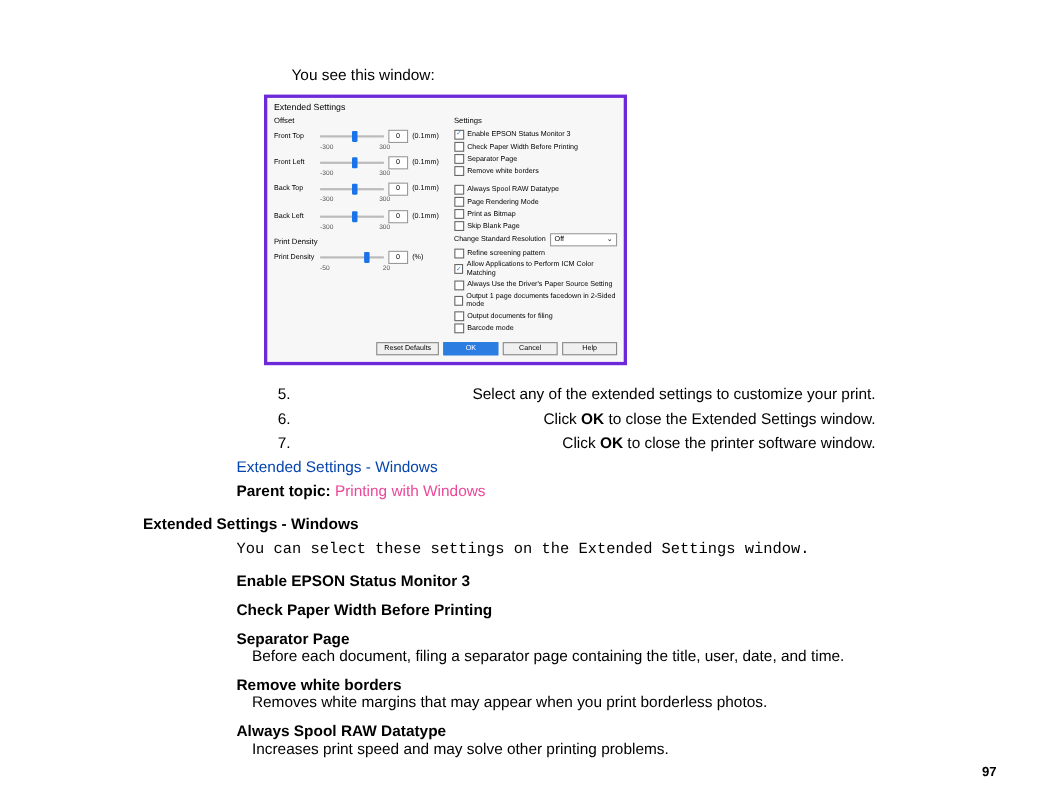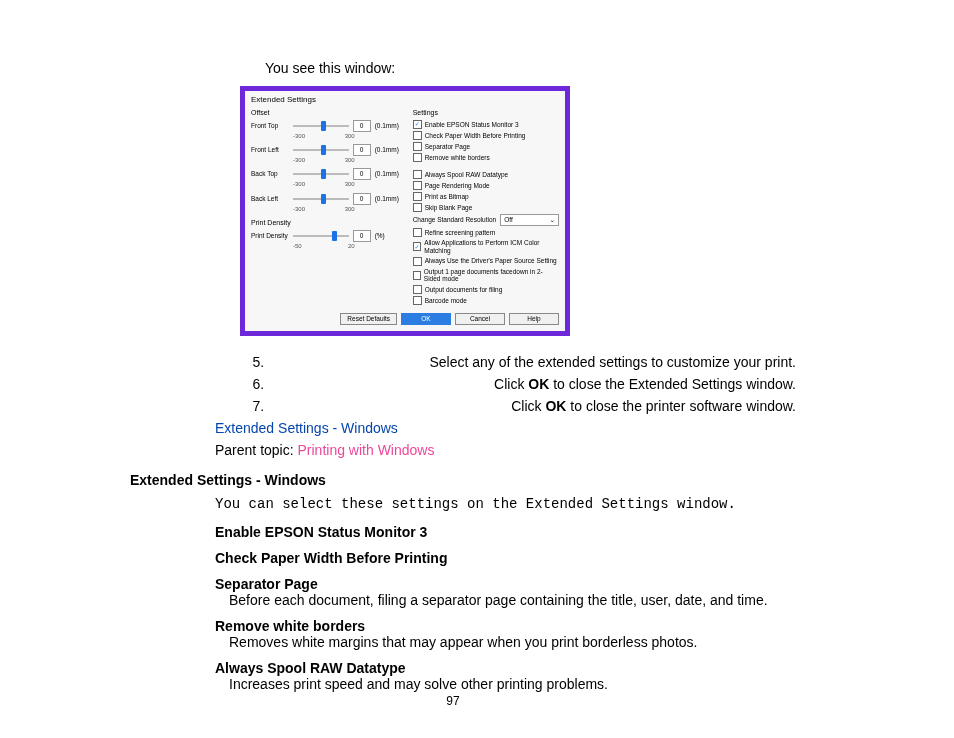--- a/index.html
+++ b/index.html
@@ -17,21 +17,21 @@
     box-sizing: border-box;
     padding: 60px 110px 0 130px;
   }
   .intro {
     margin-left: 135px;
     margin-bottom: 10px;
   }
   .screenshot {
     margin-left: 110px;
     width: 330px;
-    border: 5px solid #6d28d9;
+    border: 3px solid #6d28d9;
     background: #f7f7f7;
     font-size: 7px;
     padding: 4px 6px 6px 6px;
     box-sizing: border-box;
     line-height: 1.2;
   }
   .screenshot .title {
     font-size: 8px;
     margin-bottom: 4px;
   }
@@ -141,41 +141,41 @@
   }
   .link {
     color: #0645ad;
     margin-left: 85px;
     margin-top: 4px;
   }
   .pt-row {
     margin-left: 85px;
     margin-top: 6px;
   }
-  .pt-row b { font-weight: normal; }
+  .pt-row b { font-weight: bold; }
   .pt-row .pt-link { color:#ec4899; }
   h3.section-heading {
     font-size: 14px;
     margin: 14px 0 8px 0;
   }
   .section-intro {
     margin-left: 85px;
     margin-bottom: 12px;
     font-family: Liberation Mono, monospace;
   }
   .def-block { margin-left: 85px; margin-bottom: 10px; }
   .def-term { font-weight: bold; }
   .def-desc { margin-left: 14px; }
   .pagenum {
     position: absolute;
     bottom: 30px;
     left: 0; right: 0;
-    text-align: center;
+    text-align: right;
     font-size: 12px;
-    font-weight: normal;
+    font-weight: bold;
   }
 </style>
 </head>
 <body>
 
 <div class="page">
   <div class="intro">You see this window:</div>
 
   <div class="screenshot">
     <div class="title">Extended Settings</div>

